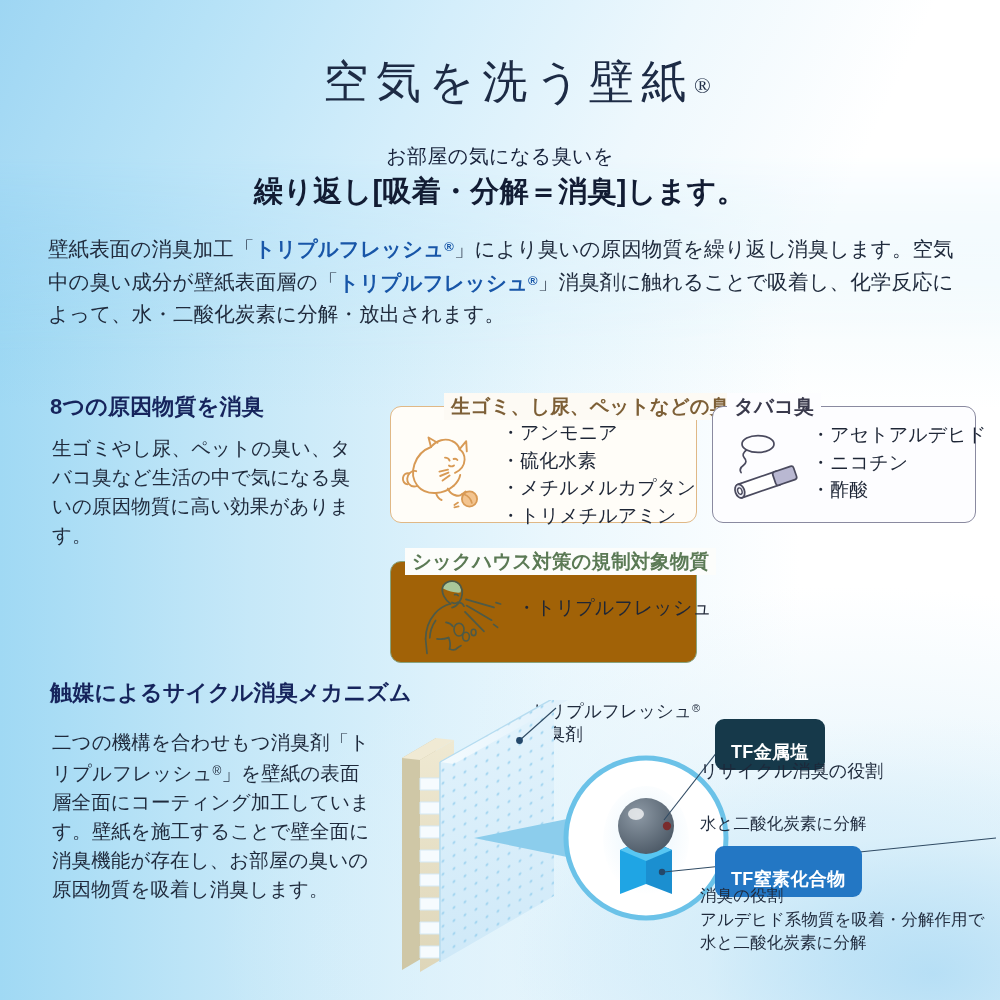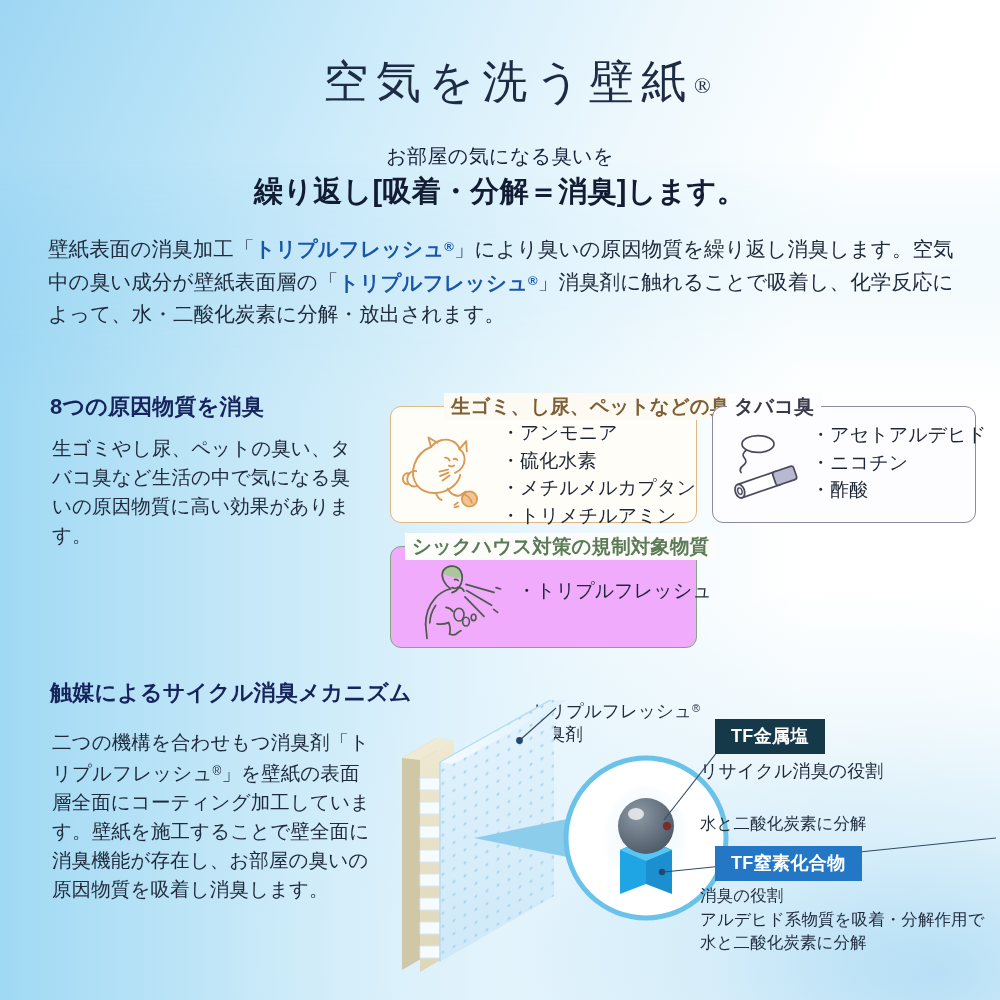--- a/index.html
+++ b/index.html
@@ -93,37 +93,37 @@
 
   #box-tobacco{
     left:712px;top:406px;width:262px;height:115px;
     border:1.6px solid #8a8aa0;background:#fdfdff;
   }
   #box-tobacco .olegend{color:#3a3a4c;background:#fdfdff;}
   #box-tobacco .olist{left:98px;top:14px;}
   #box-tobacco .oart{left:12px;top:26px;}
 
   #box-sickhouse{
-    left:390px;top:546px;width:305px;height:100px;
-    border:1.6px solid #87a37f;background:#f0abfc;font-family:Liberation Mono, monospace;
+    left:390px;top:561px;width:305px;height:100px;
+    border:1.6px solid #87a37f;background:#a16207;
   }
   #box-sickhouse .olegend{color:#5b7a55;background:#fcfdfb;}
   #box-sickhouse .olist{left:126px;top:32px;}
   #box-sickhouse .oart{left:22px;top:10px;}
 
   
   #mech-figure{position:absolute;left:396px;top:700px;width:600px;height:290px;}
 
   .mlabel{position:absolute;font-size:17px;color:#1f2a3c;line-height:23px;letter-spacing:.005em;white-space:nowrap;}
   #m-tf-caption{left:530px;top:697px;font-size:17.5px;line-height:23px;}
   #m-tf-caption .reg{font-size:11px;vertical-align:.42em;}
 
   .badge{
     position:absolute;color:#ffffff;font-size:18px;font-weight:bold;
-    padding:5px 16px 6px 16px;letter-spacing:.02em;white-space:nowrap;
+    padding:21px 16px 6px 16px;letter-spacing:.02em;white-space:nowrap;border-radius:9px;
   }
   #badge-metal{left:715px;top:719px;background:#16394a;}
   #badge-nitro{left:715px;top:846px;background:#2377c4;}
 
   #m-metal-role{left:700px;top:760px;font-size:18px;color:#1d283a;}
   #m-metal-desc{left:700px;top:789px;font-size:16.5px;color:#1f2a3c;}
   #m-nitro-role{left:700px;top:884px;font-size:16.5px;color:#1f2a3c;}
   #m-nitro-desc{left:700px;top:908px;font-size:16.5px;color:#1f2a3c;}
 </style>
 </head>

